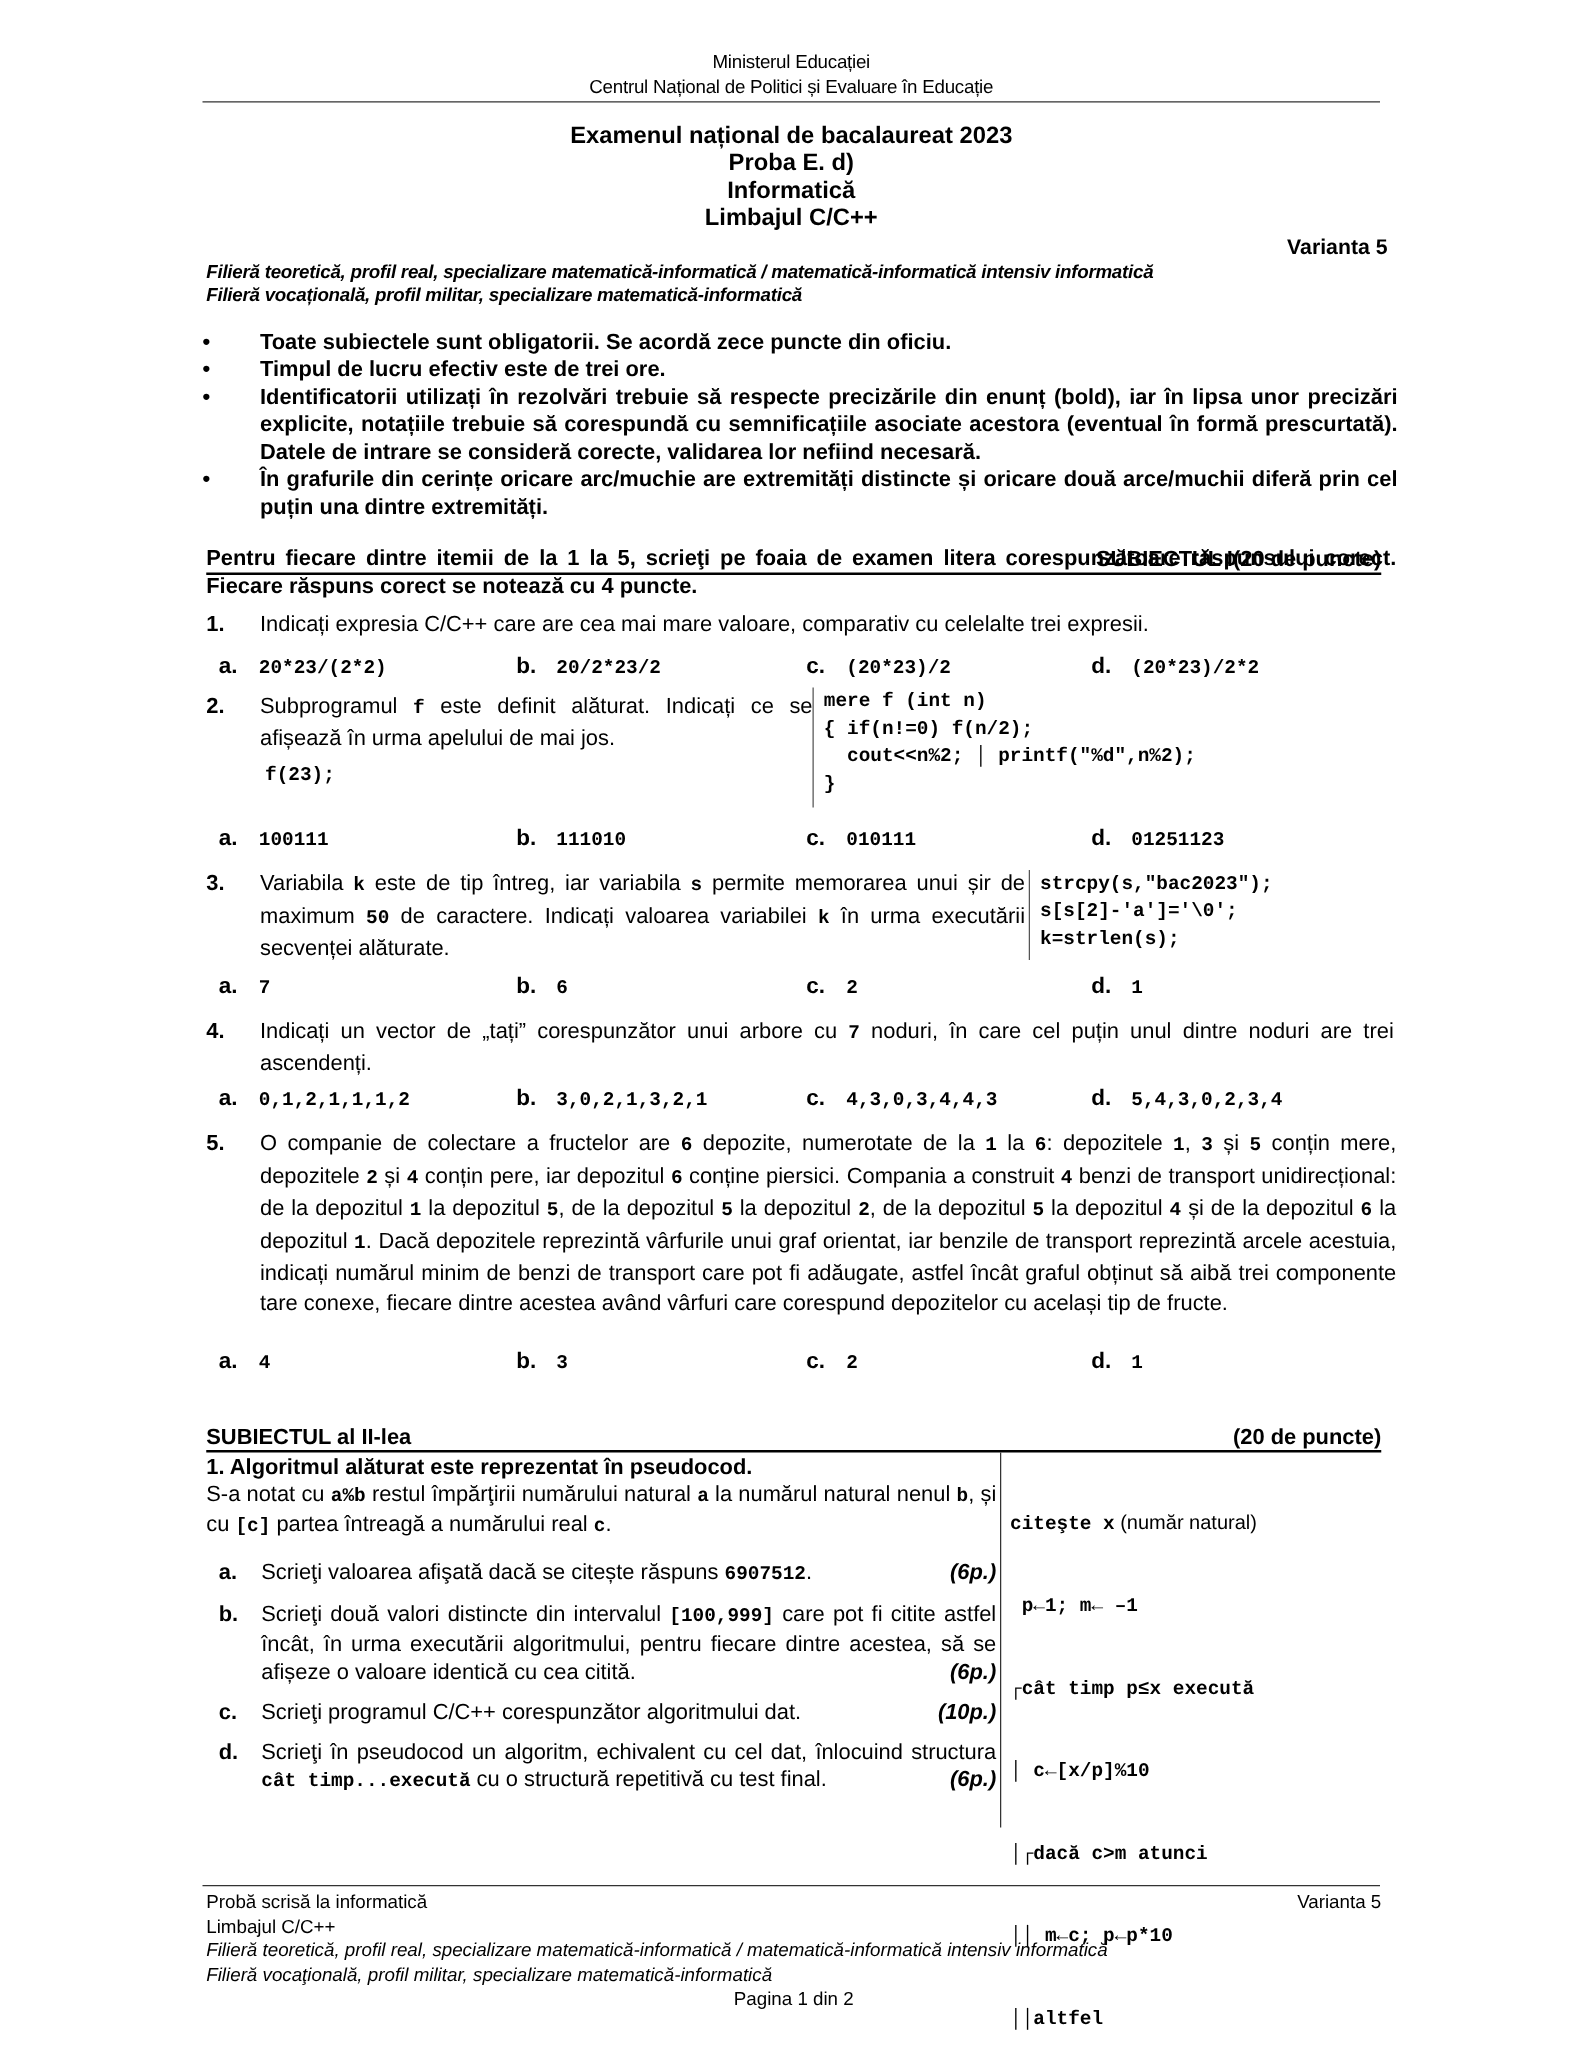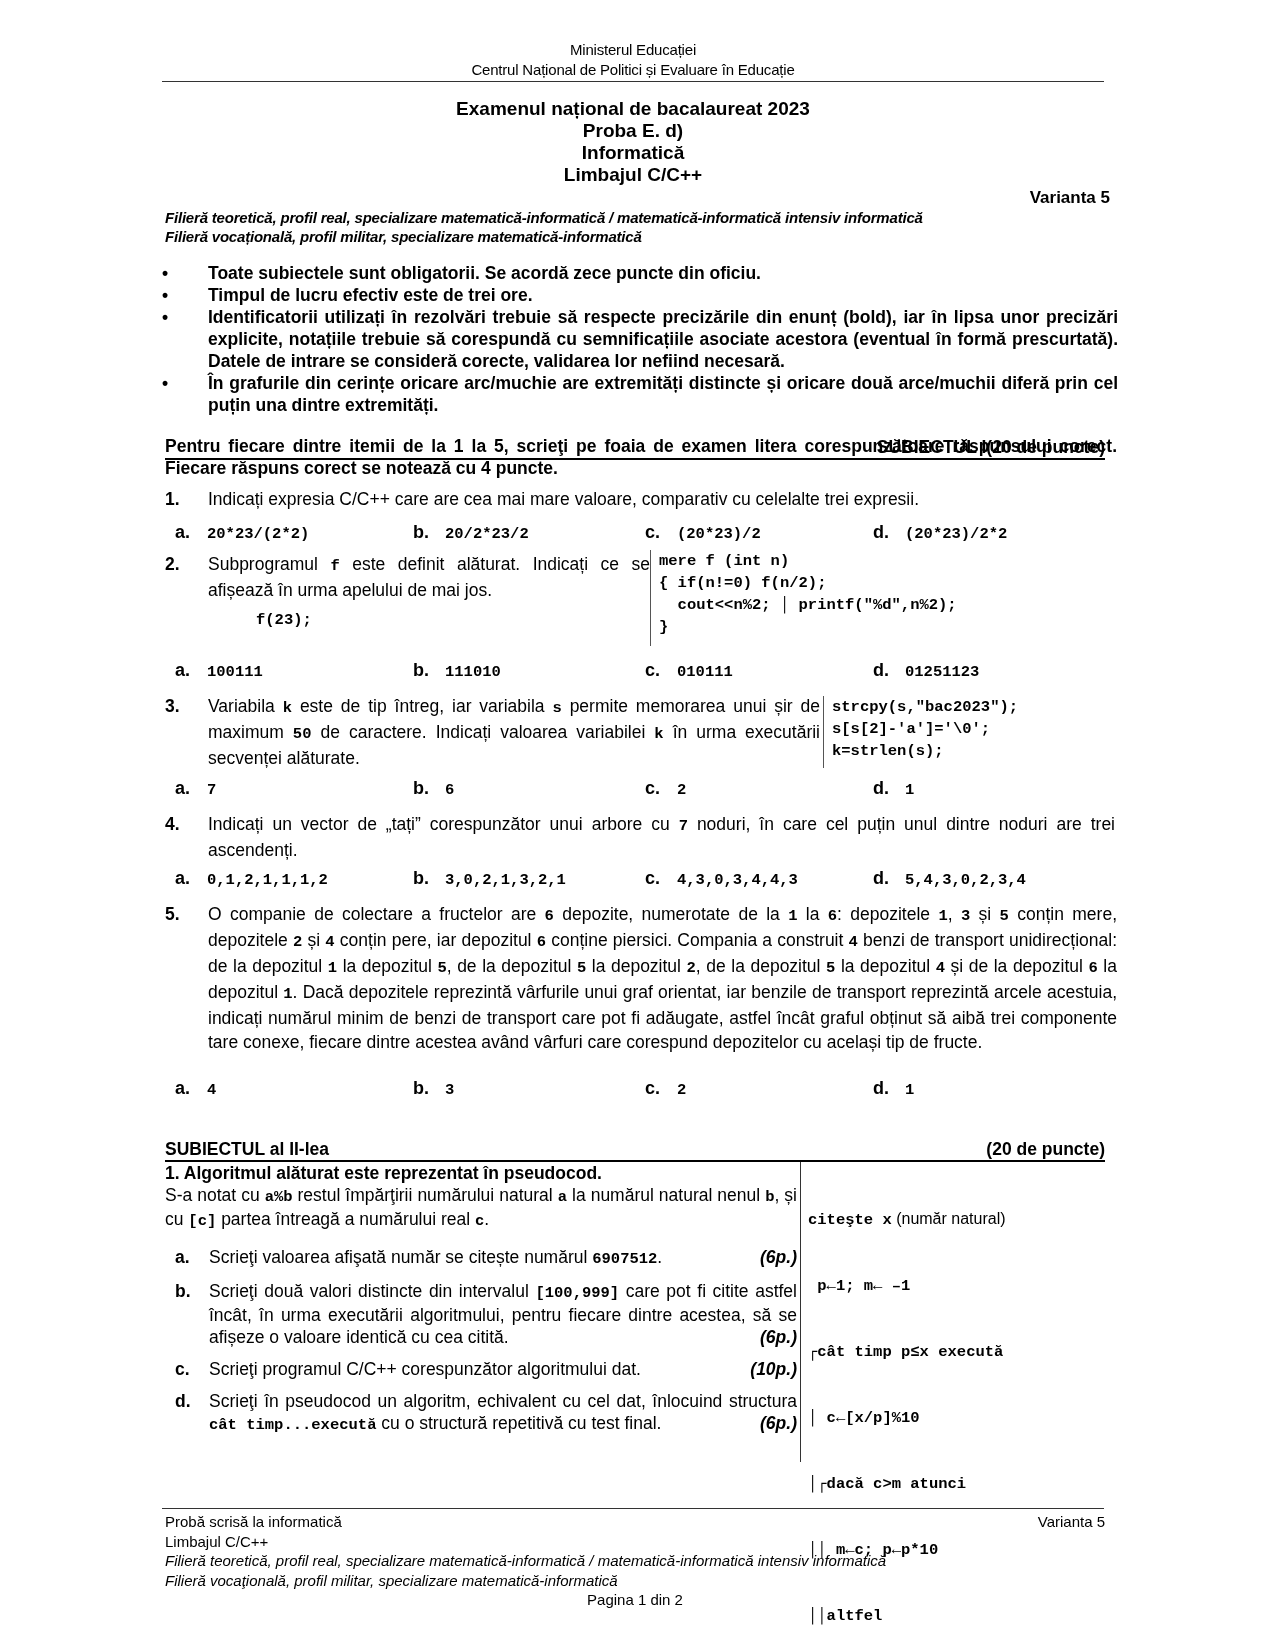--- a/index.html
+++ b/index.html
@@ -1,19 +1,19 @@
 <!DOCTYPE html>
 <html><head>
 <meta charset="utf-8">
 <style>
   html, body { margin: 0; padding: 0; background: #ffffff; }
   body { width: 1275px; height: 1650px; position: relative; overflow: hidden;
          font-family: "Liberation Sans", sans-serif; color: #000; }
   .page { position: absolute; left: 0; top: 0; width: 1275px; height: 1650px; }
-  .abs { position: absolute; margin-left: 44px; }
+  .abs { position: absolute; }
   .hdr-line { position: absolute; left: 162px; width: 942px; border-top: 1.5px solid #333; }
   .center { text-align: center; }
   .header-top { position: absolute; left: 162px; width: 942px; top: 40px; font-size: 15px; line-height: 20px; text-align: center; letter-spacing: -0.2px; }
   .title-block { position: absolute; left: 162px; width: 942px; top: 98px; font-size: 19px; font-weight: bold; line-height: 22px; text-align: center; }
   .variant { position: absolute; right: 165px; top: 188px; font-size: 17px; font-weight: bold; }
   .filiera { position: absolute; left: 165px; top: 208px; font-size: 15px; font-weight: bold; font-style: italic; line-height: 19px; letter-spacing: -0.2px; }
   .rules { position: absolute; left: 160px; top: 262px; width: 958px; font-size: 17.5px; font-weight: bold; line-height: 22px; }
   .rule { display: flex; margin-bottom: 0px; }
   .rule .bullet { width: 46px; flex: none; padding-left: 2px; }
   .rule .txt { flex: 1; text-align: justify; }
@@ -213,21 +213,21 @@
     <span>SUBIECTUL al II-lea</span>
     <span>(20 de puncte)</span>
   </div>
 
   <div class="s2-left">
     <div class="lead">1. Algoritmul alăturat este reprezentat în pseudocod.</div>
     <div style="text-align:justify;"><span>S-a notat cu </span><span class="m">a%b</span><span> restul împărţirii numărului natural </span><span class="m">a</span><span> la numărul natural nenul </span><span class="m">b</span><span>, și cu </span><span class="m">[c]</span><span> partea întreagă a numărului real </span><span class="m">c</span><span>.</span></div>
 
     <div class="sub" style="margin-top:14px;">
       <span class="lab">a.</span>
-      <span class="txt"><span>Scrieţi valoarea afişată număr se citește numărul </span><span class="m">6907512</span><span>.</span><span class="pts">(6p.)</span></span>
+      <span class="txt"><span>Scrieţi valoarea afişată dacă se citește răspuns </span><span class="m">6907512</span><span>.</span><span class="pts">(6p.)</span></span>
     </div>
     <div class="sub">
       <span class="lab">b.</span>
       <span class="txt"><span>Scrieţi două valori distincte din intervalul </span><span class="m">[100,999]</span><span> care pot fi citite astfel încât, în urma executării algoritmului, pentru fiecare dintre acestea, să se afișeze o valoare identică cu cea citită.</span><span class="pts">(6p.)</span></span>
     </div>
     <div class="sub">
       <span class="lab">c.</span>
       <span class="txt"><span>Scrieţi programul C/C++ corespunzător algoritmului dat.</span><span class="pts">(10p.)</span></span>
     </div>
     <div class="sub">

